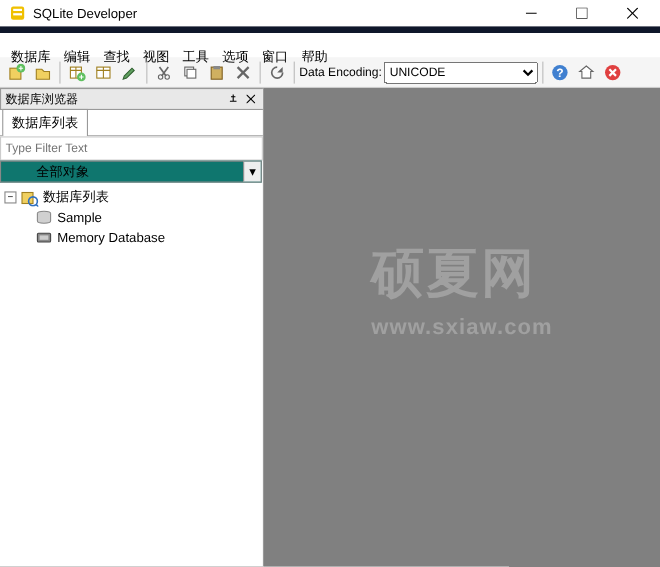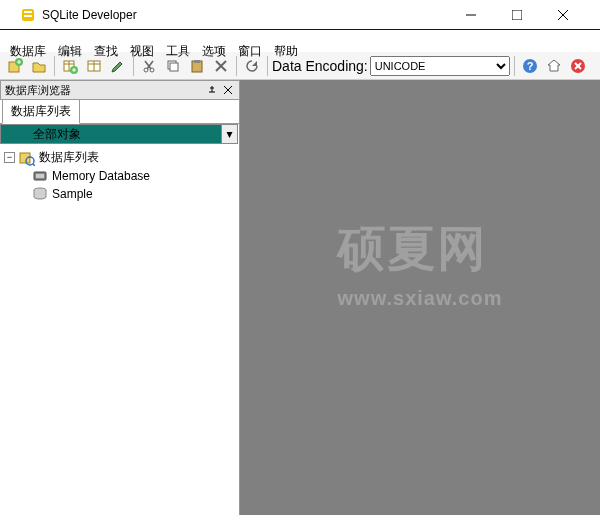--- a/index.html
+++ b/index.html
@@ -1,30 +1,30 @@
 <!DOCTYPE html>
 <html><head>
 <meta charset="utf-8">
 <style>
 * { box-sizing: border-box; margin: 0; padding: 0; font-family: "Microsoft YaHei", Arial, sans-serif; }
 body { width: 600px; height: 515px; background: #fff; overflow: hidden; }
 
-.titlebar { height: 30px; display: flex; align-items: center; padding: 0 14px; border-bottom: 1px solid #0f172a; }
+.titlebar { height: 30px; display: flex; align-items: center; padding: 0 2px; border-bottom: 6px solid #0f172a; }
 .titlebar .appicon { width: 16px; height: 16px; margin: 0 6px; }
 .titlebar .title { font-size: 12px; color: #000; flex: 1; }
 .titlebar .winbtns { display: flex; }
 .titlebar .winbtn { width: 46px; height: 30px; display: flex; align-items: center; justify-content: center; cursor: pointer; }
 
 .menubar { height: 22px; display: flex; align-items: center; padding: 0 4px; font-size: 12px; color: #000; }
 .menubar .menuitem { padding: 2px 6px; cursor: pointer; margin-top: 20px; }
 
 .toolbar { height: 28px; display: flex; align-items: center; padding: 0 4px; gap: 2px; border-bottom: 1px solid #ccc; background: #f5f5f5; }
 .toolbar .tbtn { width: 22px; height: 22px; display: flex; align-items: center; justify-content: center; cursor: pointer; border: 1px solid transparent; }
 .toolbar .sep { width: 1px; height: 20px; background: #bbb; margin: 0 2px; }
-.toolbar .label { font-size: 14px; margin-left: 0; }
+.toolbar .label { font-size: 11px; margin-left: 0; }
 .toolbar .combo { height: 20px; font-size: 11px; width: 140px; }
 
 .splitcontent { display: flex; height: 435px; }
 .sidebar { width: 240px; background: #fff; border-right: 1px solid #999; display: flex; flex-direction: column; }
 .maingrey { flex: 1; background: #808080; position: relative; }
 
 .panel-title { height: 20px; background: #e8e8e8; border: 1px solid #999; border-right: none; display: flex; align-items: center; font-size: 11px; padding: 0 4px; }
 .panel-title .spacer { flex: 1; }
 .panel-title .ctl { width: 14px; height: 14px; margin-left: 2px; cursor: pointer; display: flex; align-items: center; justify-content: center; font-size: 10px; }
 
@@ -202,56 +202,57 @@
       <span class="ctl">
           <svg width="8" height="8">
             <line x1="0" y1="0" x2="8" y2="8" stroke="#000"></line>
             <line x1="8" y1="0" x2="0" y2="8" stroke="#000"></line>
           </svg>
         </span>
     </div>
     <div class="tab-row">
       <div class="tab">数据库列表</div>
     </div>
+    <input class="filter-input" placeholder="Type Filter Text" style="">
     <div class="object-combo">
       <span class="txt">全部对象</span>
       <span class="dd">▾</span>
     </div>
     <div class="tree">
       <div class="tree-node">
         <span class="toggle">−</span>
         <span class="ticon">
             <svg width="16" height="16">
               <rect x="1" y="3" width="10" height="10" fill="#f0d060" stroke="#a08020"></rect>
               <circle cx="11" cy="11" r="4" fill="none" stroke="#3070c0" stroke-width="1.5"></circle>
               <line x1="14" y1="14" x2="16" y2="16" stroke="#3070c0" stroke-width="1.5"></line>
             </svg>
           </span>
         <span>数据库列表</span>
       </div>
       <div class="tree-node">
         <span class="spacer-t" style="width:28px"></span>
         <span class="ticon">
             <svg width="16" height="16">
+              <ellipse cx="8" cy="4" rx="6" ry="2" fill="#d0d0d0" stroke="#888"></ellipse>
+              <path d="M2 4 v7 a6 2 0 0 0 12 0 v-7" fill="#d0d0d0" stroke="#888"></path>
+            </svg>
+          </span>
+        <span>Sample</span>
+      </div>
+      <div class="tree-node">
+        <span class="spacer-t" style="width:28px"></span>
+        <span class="ticon">
+            <svg width="16" height="16">
               <rect x="2" y="4" width="12" height="8" rx="1" fill="#888" stroke="#444"></rect>
               <rect x="4" y="6" width="8" height="4" fill="#ccc"></rect>
             </svg>
           </span>
         <span>Memory Database</span>
       </div>
-      <div class="tree-node">
-        <span class="spacer-t" style="width:28px"></span>
-        <span class="ticon">
-            <svg width="16" height="16">
-              <ellipse cx="8" cy="4" rx="6" ry="2" fill="#d0d0d0" stroke="#888"></ellipse>
-              <path d="M2 4 v7 a6 2 0 0 0 12 0 v-7" fill="#d0d0d0" stroke="#888"></path>
-            </svg>
-          </span>
-        <span>Sample</span>
-      </div>
     </div>
   </div>
 
   <div class="maingrey">
     <div class="watermark">
       <div class="big">硕夏网</div>
       <div class="small">www.sxiaw.com</div>
     </div>
   </div>
 </div>

